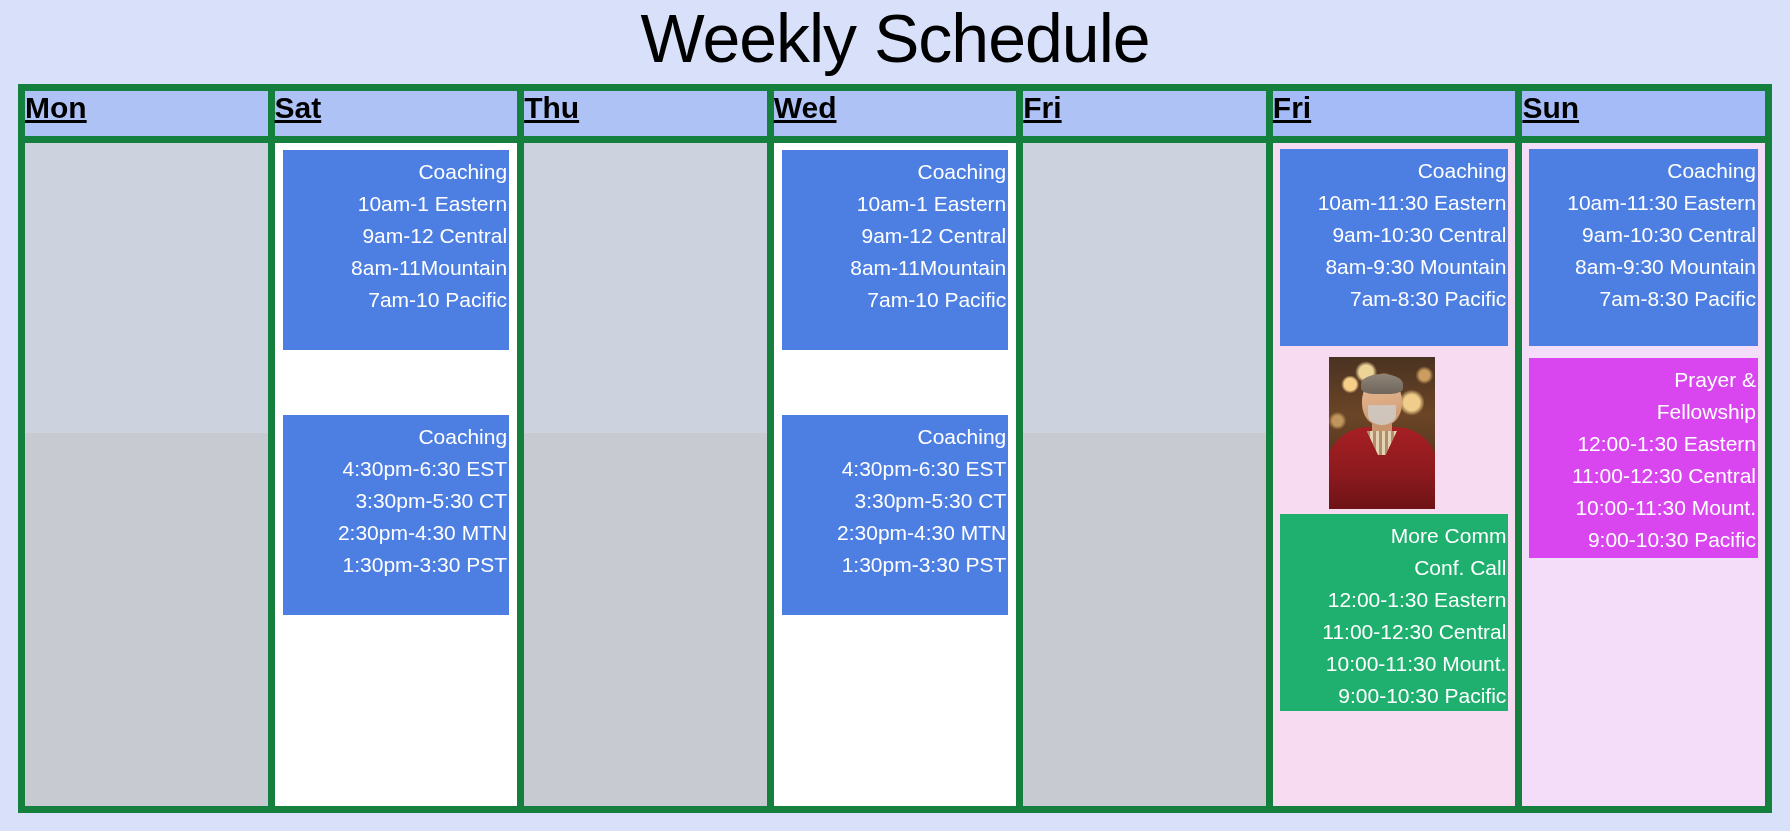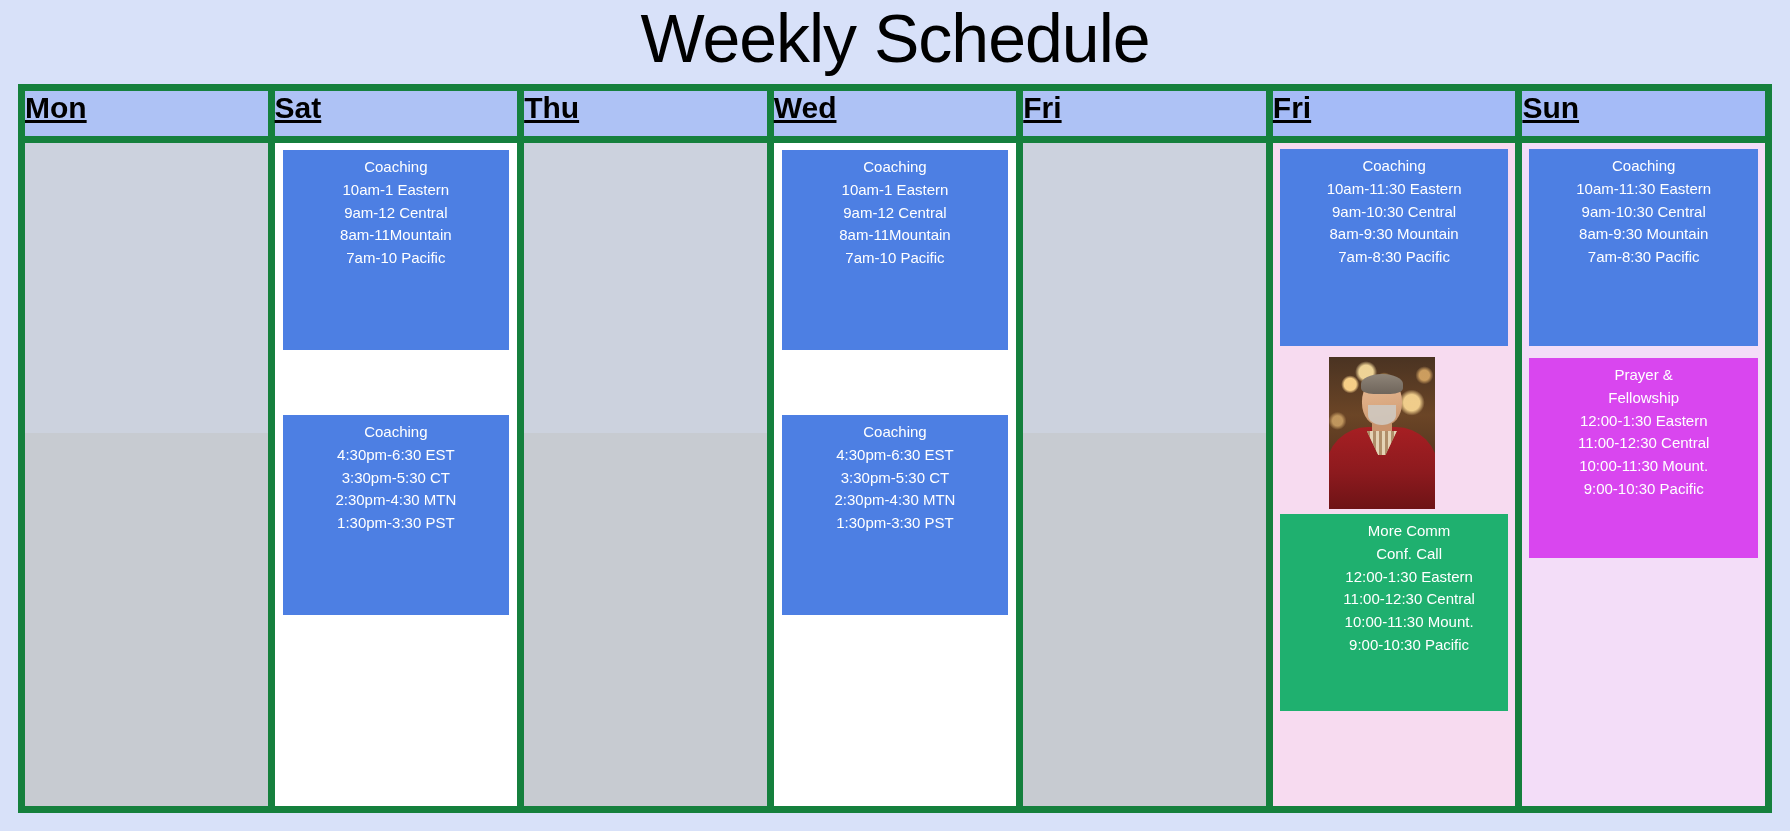--- a/index.html
+++ b/index.html
@@ -110,23 +110,23 @@
     padding: 0;
   }
   td.pink-sun {
     background: #f3ddf8;
     padding: 0;
   }
 
   
   .evt {
     box-sizing: border-box;
-    text-align: center;
+    text-align: right;
     color: #ffffff;
-    font-size: 15px;
+    font-size: 21px;
     line-height: 1.52;
     font-weight: normal;
     padding: 6px 2px 8px 2px;
     overflow: hidden;
   }
   .evt .ln {
     display: block;
     white-space: nowrap;
   }
 

